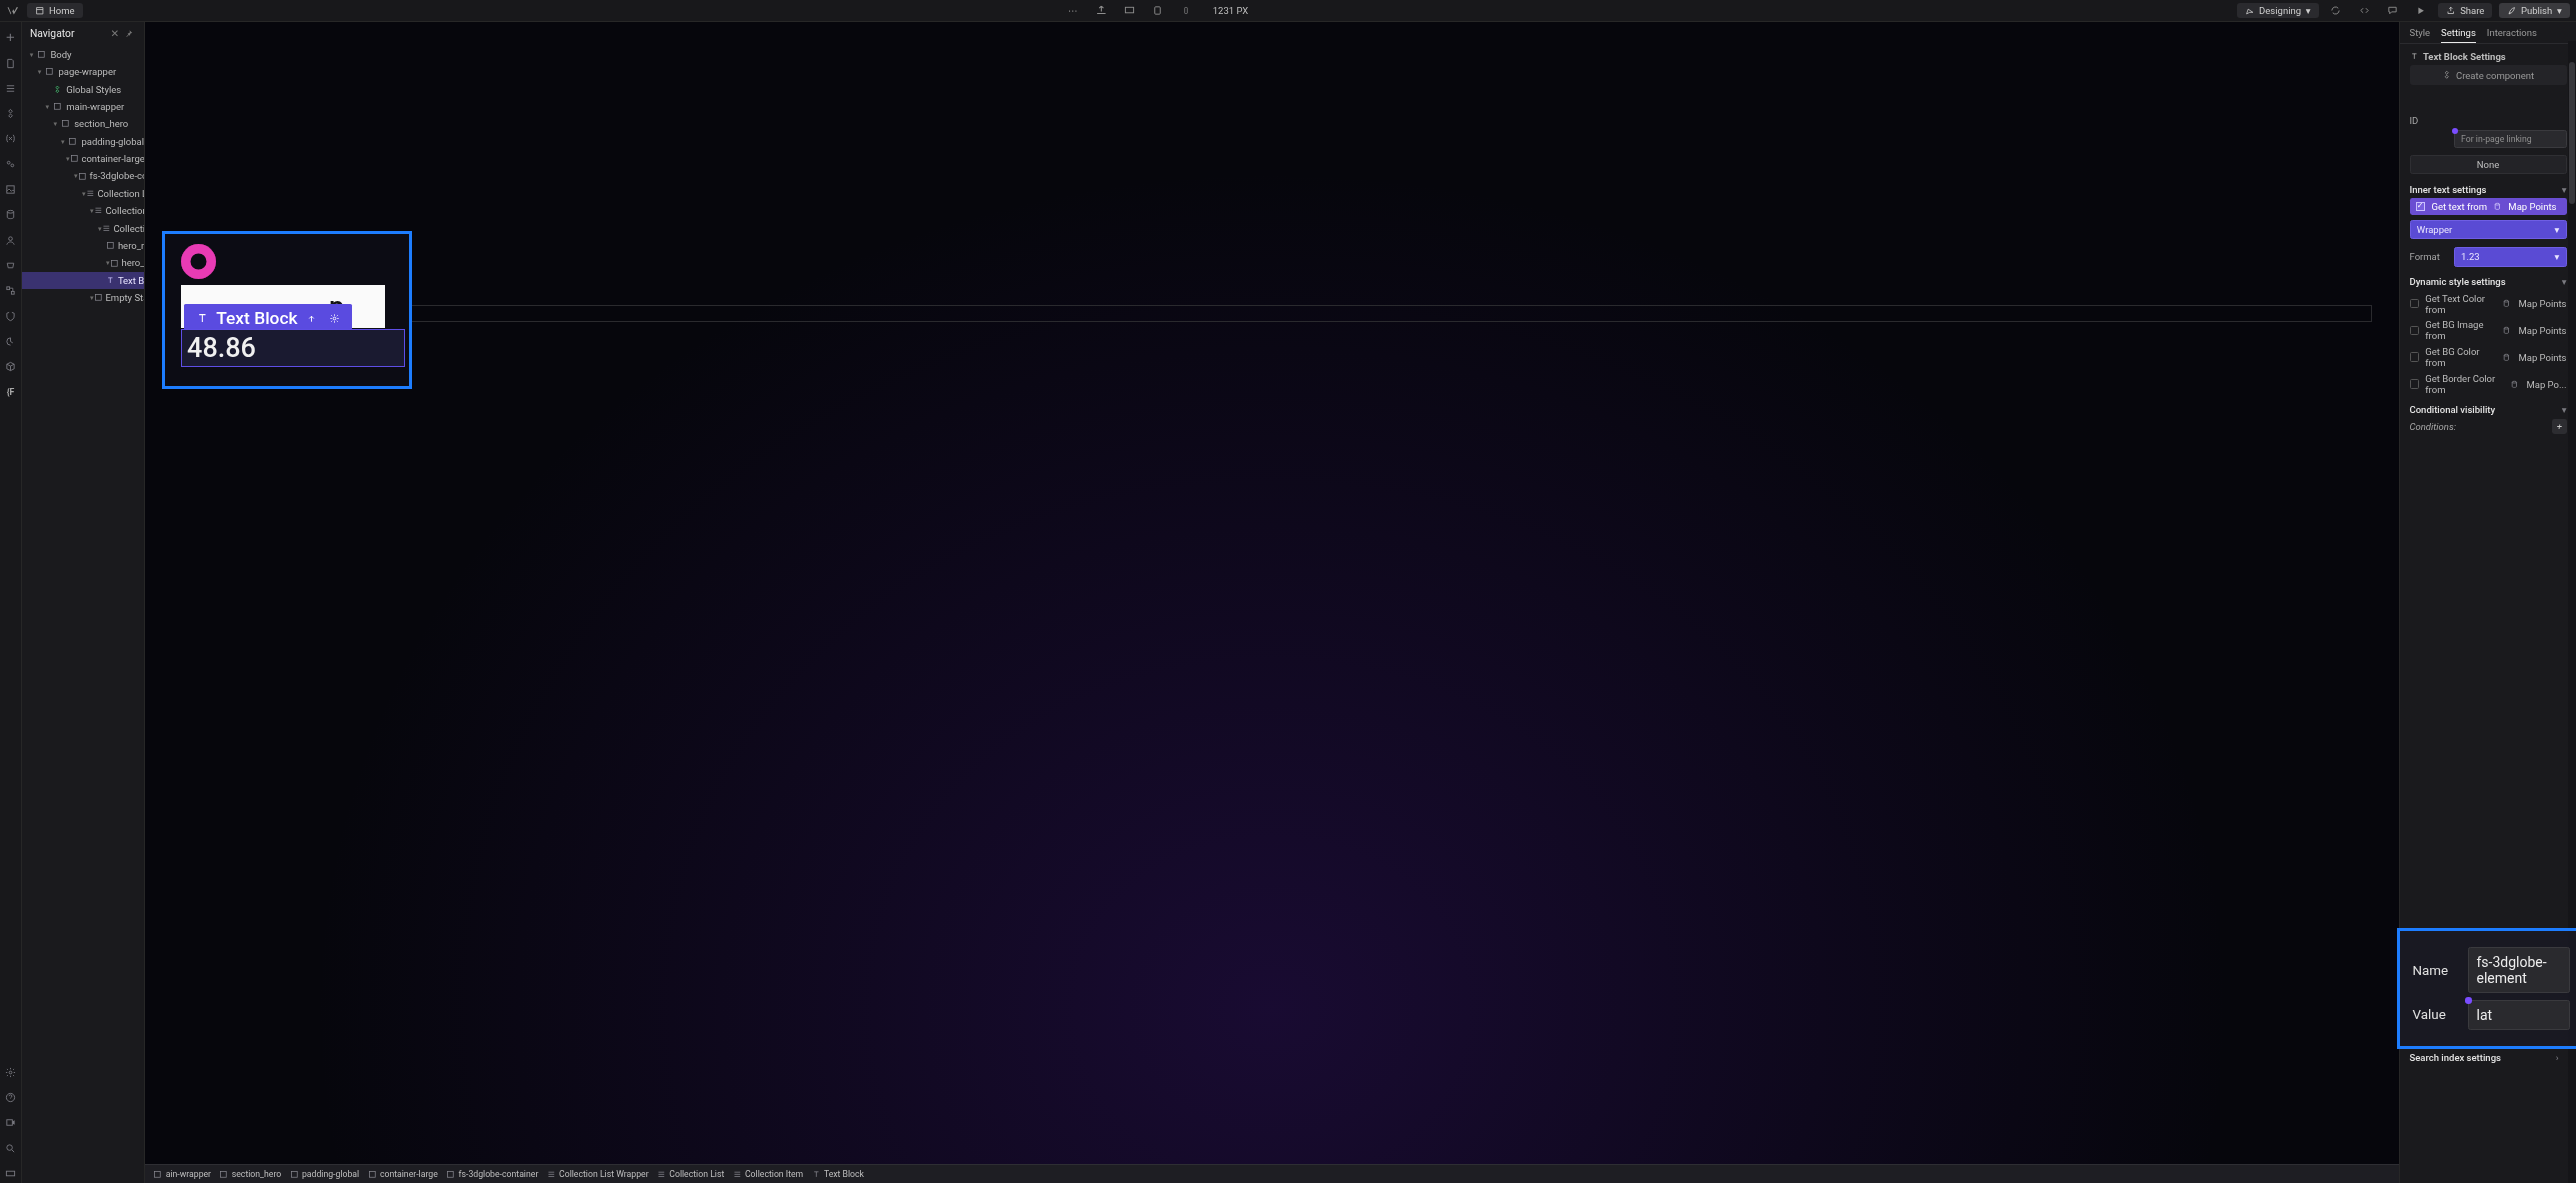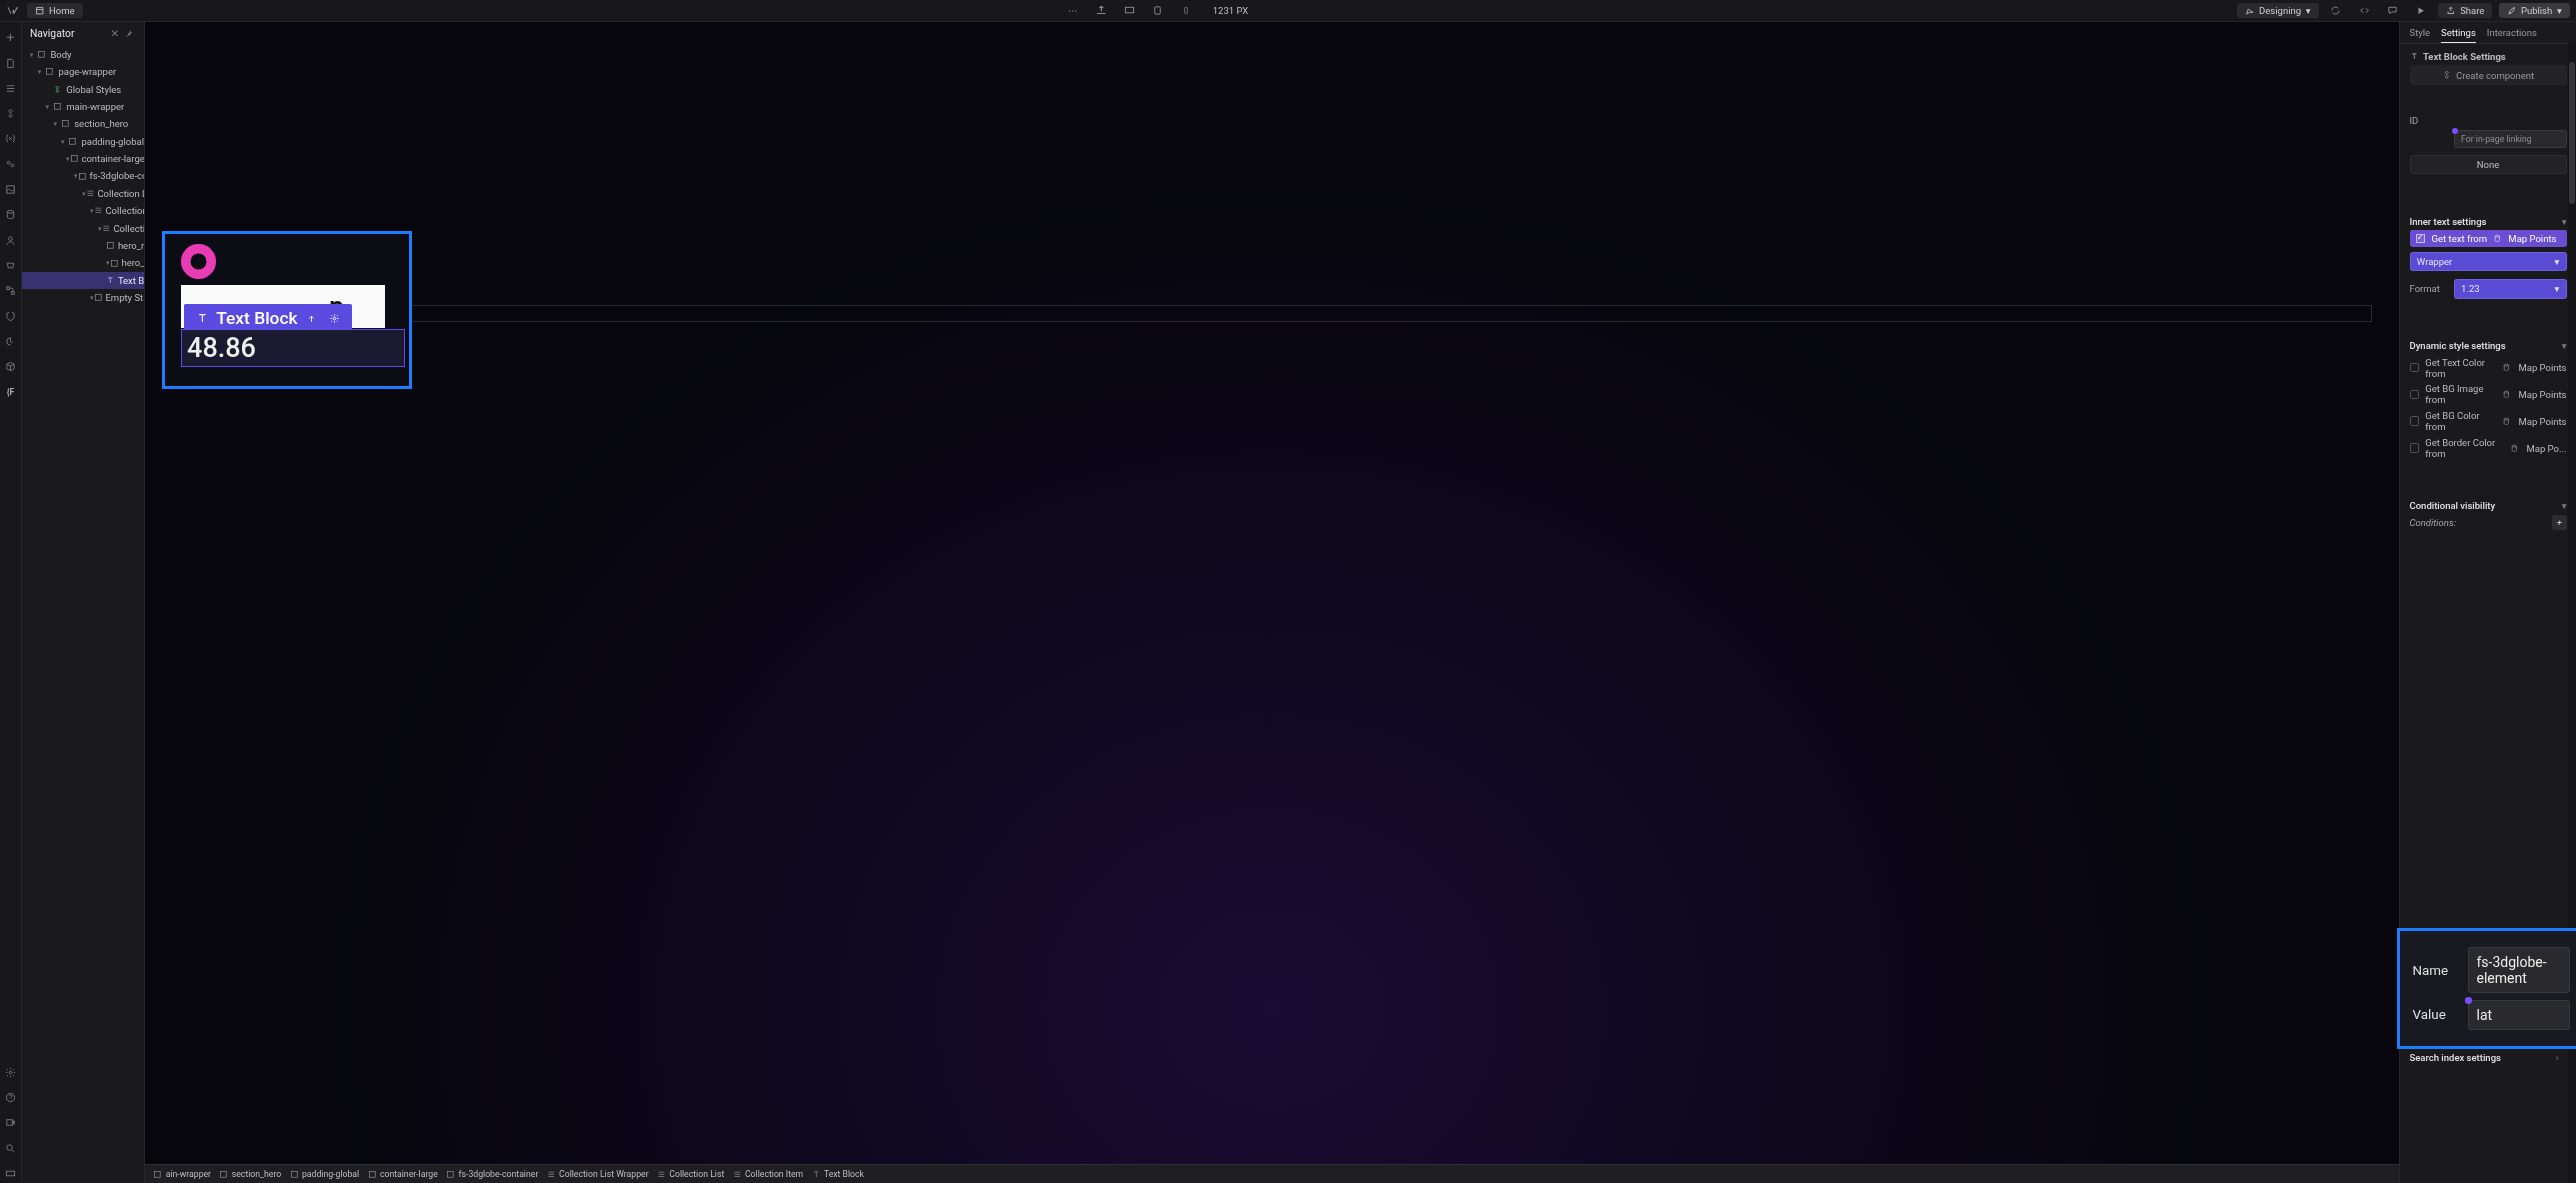--- a/index.html
+++ b/index.html
@@ -56,21 +56,21 @@
 .tabs { display: flex; gap: 11px; padding: 4.7px 9.5px 0; border-bottom: 0.8px solid #2b2b2f; }
 .tab { padding-bottom: 4.7px; color: #9a9a9a; cursor: pointer; }
 .tab.active { color: #f0f0f0; border-bottom: 1.6px solid #eaeaea; }
 .section-label { padding: 6.3px 9.5px 3.2px; color: #bcbcbc; display: flex; align-items: center; gap: 4.7px; font-weight: bold; }
 .create-comp { margin: 0 9.5px 4.7px; background: #242428; color: #999; text-align: center; border-radius: 3.2px; padding: 4.7px 0; display: flex; align-items: center; justify-content: center; gap: 4.7px; }
 .field-row { display: flex; align-items: center; padding: 3.2px 9.5px; gap: 6.3px; }
 .field-row .lbl { width: 38px; color: #a6a6a6; }
 .field-row .fld { flex: 1; background: #2a2a2e; border: 0.8px solid #3a3a3e; border-radius: 2.4px; padding: 3.2px 6.3px; color: #8f8f8f; position: relative; font-size: 8.7px; margin-top: 37px; }
 .cms-dot { position: absolute; top: -3.2px; left: -3.2px; width: 6.3px; height: 6.3px; border-radius: 50%; background: #7a4dff; }
 .none-chip { margin: 3.2px 9.5px; background: #232327; border: 0.8px solid #2f2f33; border-radius: 2.4px; padding: 3.2px 0; text-align: center; color: #bfbfbf; }
-.sect-header { display: flex; align-items: flex-start; justify-content: space-between; padding: 6.3px 9.5px 3.2px; color: #e4e4e4; font-weight: 500; margin-top: 32px; }
+.sect-header { display: flex; align-items: flex-start; justify-content: space-between; padding: 6.3px 9.5px 3.2px; color: #e4e4e4; font-weight: 500; }
 .sect-header .chev { color: #7a7a80; }
 .bound-box { margin: 0 9.5px 4.7px; background: #6a4ed2; color: #fff; border-radius: 2.4px; padding: 3.2px 6.3px; display: flex; align-items: center; gap: 6.3px; }
 .bound-box .cb { width: 9.5px; height: 9.5px; border: 0.8px solid #cac0ff; background: #7960e0; position: relative; }
 .bound-box .cb.checked::after { content: '✓'; position: absolute; left: 0; top: -1.6px; font-size: 8px; color: #fff; }
 .dd-purple { margin: 0 9.5px 4.7px; background: #5a4bd4; border: 0.8px solid #6f5ee4; color: #eae6ff; border-radius: 2.4px; padding: 3.2px 6.3px; display: flex; align-items: center; }
 .ds-row { display: flex; align-items: center; padding: 2.4px 9.5px; gap: 6.3px; color: #bcbcbc; }
 .ds-row .cb2 { width: 9.5px; height: 9.5px; border: 0.8px solid #555; border-radius: 1.6px; }
 .ds-row .db-ic { width: 11px; height: 11px; display: flex; align-items: center; justify-content: center; color: #8a8a92; }
 .cond-row { display: flex; align-items: center; justify-content: space-between; padding: 1.6px 9.5px; color: #a6a6a6; font-style: italic; }
 .cond-row .plus { width: 14.2px; height: 14.2px; background: #2d2d31; border-radius: 2.4px; display: flex; align-items: center; justify-content: center; color: #ccc; }

